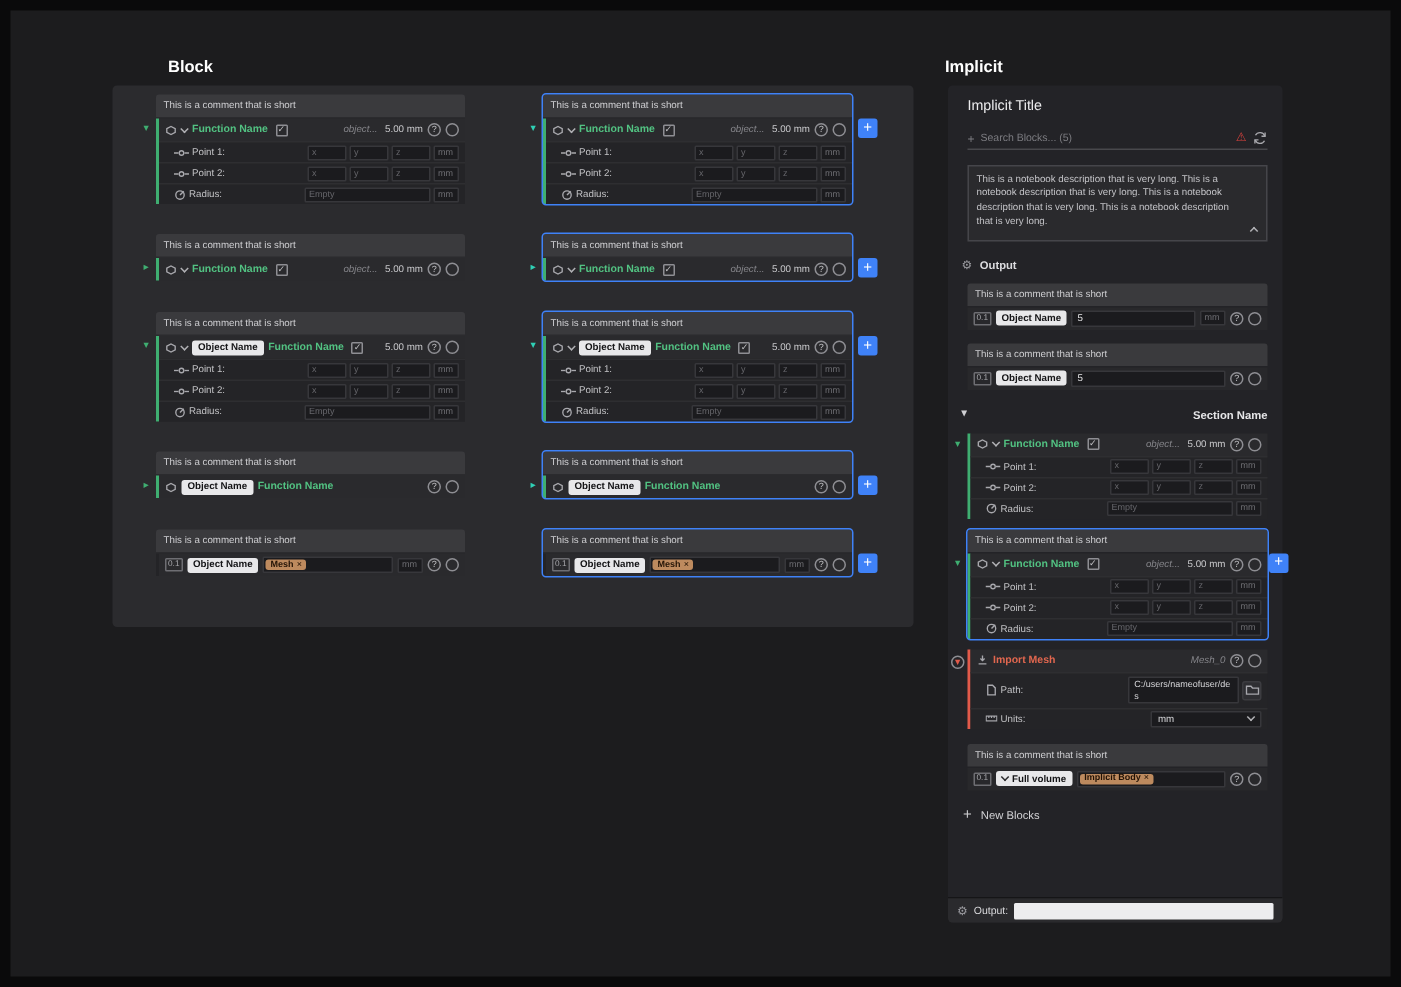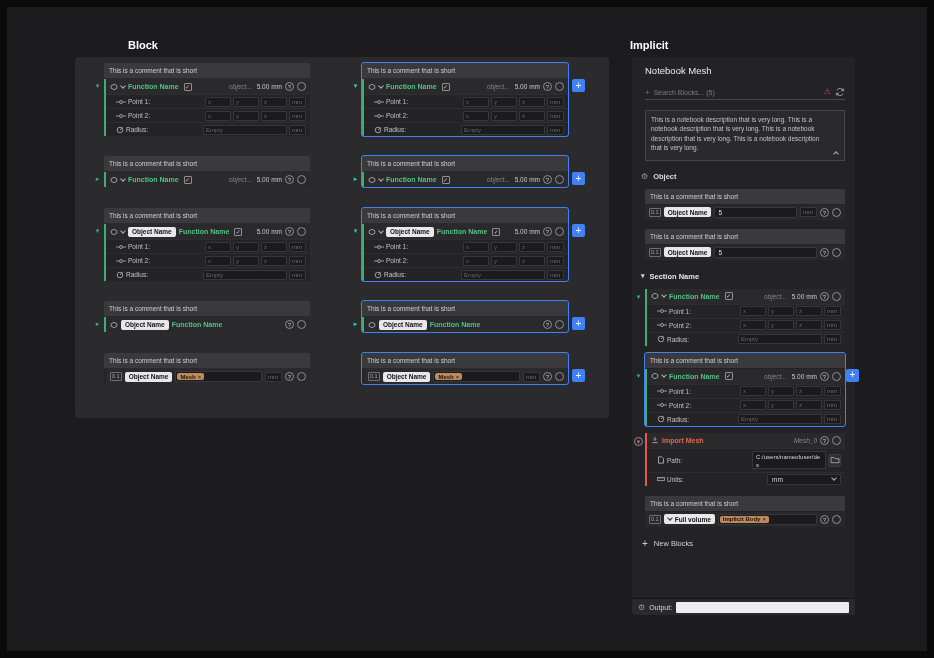--- a/index.html
+++ b/index.html
@@ -1,20 +1,20 @@
 <!DOCTYPE html>
 <html><head>
 <meta charset="utf-8">
 <style>
   *{margin:0;padding:0;box-sizing:border-box;}
   html,body{width:934px;height:658px;}
   body{background:#0a0a0b;font-family:"Liberation Sans",sans-serif;position:relative;overflow:hidden;color:#d6d6d9;}
   .stage{position:absolute;left:7px;top:7px;right:7px;bottom:7px;background:#1c1c1e;}
   .sec-title{position:absolute;font-size:11px;font-weight:bold;color:#ffffff;}
-  #t-block{left:94px;top:39px;padding-left:34px;}
+  #t-block{left:78px;top:39px;padding-left:34px;}
   #t-notebook{left:630px;top:39px;}
   .panel{position:absolute;border-radius:3px;}
   #block-panel{left:75px;top:57px;width:534px;height:361px;background:#2b2b2e;}
   #notebook-panel{left:632px;top:57px;width:223px;height:558px;background:#232327;}
   .col{position:absolute;top:6px;width:206px;}
   #col1{left:29px;} #col2{left:287px;}
 
   
   .blk{position:relative;margin-bottom:20px;}
   .blk.c{margin-bottom:21px;}
@@ -65,21 +65,21 @@
   .warn{color:#e0443e;font-size:8px;margin-left:auto;line-height:10px;}
   .sync{width:10px;height:10px;}
   .desc{border:1px solid #45454a;background:#2a2a2d;padding:4px 14px 7px 5px;font-size:6.5px;line-height:1.45;color:#c3c3c7;position:relative;margin-bottom:11px;}
   .desc .chev{position:absolute;right:6px;bottom:4px;}
   .subhdr{display:flex;align-items:center;gap:5px;font-size:7.5px;font-weight:bold;color:#dcdcdf;margin-bottom:8px;margin-left:-4px;}
   .gear{color:#9a9a9f;font-size:8px;font-weight:normal;line-height:9px;}
   .tri{font-size:7px;color:#cfcfd3;line-height:8px;}
   .nbblk{margin-bottom:9px;position:relative;}
   .irow{height:15px;background:#28282b;display:flex;align-items:center;gap:3px;padding:0 4px;}
   .vin{flex:1;height:11px;background:#1b1b1e;border:1px solid #37373b;border-radius:1px;color:#e2e2e4;font-size:6.5px;padding:0 3px;font-family:inherit;min-width:0;}
-  .sechdr{display:flex;gap:5px;align-items:center;font-size:7.5px;font-weight:bold;color:#e6e6e8;margin:12px 0 8px -4px;}
+  .sechdr{display:flex;gap:5px;align-items:center;font-size:7.5px;font-weight:bold;color:#e6e6e8;margin:12px 0 8px -4px;justify-content:space-between;}
   .nb .blk{margin-bottom:7px;}
   .nb .plus{right:-14px;}
   .pathbox{flex:1;background:#1b1b1e;border:1px solid #37373b;border-radius:1px;color:#d6d6d9;font-size:6px;line-height:1.35;padding:1px 3px;height:18px;overflow:hidden;word-break:break-all;min-width:0;}
   .fbtn{width:13px;height:13px;background:#2f2f33;border:1px solid #3c3c40;border-radius:2px;display:flex;align-items:center;justify-content:center;flex:none;cursor:pointer;}
   .dd{width:74px;height:11px;background:#1b1b1e;border:1px solid #37373b;border-radius:1px;display:flex;align-items:center;justify-content:space-between;padding:0 4px;color:#d6d6d9;font-size:6.5px;flex:none;}
   .newsec{display:flex;align-items:center;gap:6px;color:#d2d2d5;font-size:7.5px;margin-top:12px;margin-left:-3px;}
   .newsec .p{font-size:10px;color:#cdcdd1;line-height:10px;}
   .outbar{position:absolute;left:0;right:0;bottom:0;height:17px;background:#2a2a2d;border-top:1px solid #151517;display:flex;align-items:center;gap:4px;padding:0 6px;border-radius:0 0 3px 3px;}
   .outlbl{font-size:7px;color:#d8d8db;flex:none;}
   .outfield{flex:1;height:11px;background:#ededef;border:none;border-radius:1px;font-size:6.5px;padding:0 3px;color:#222;font-family:inherit;}
@@ -437,42 +437,42 @@
           <span class="o"></span>
         </div>
       </div>
     </div>
   </div>
 </div>
 
 <div class="panel nb" id="notebook-panel">
   <div class="nb-inner">
 
-    <div class="nb-title">Notebook Mesh</div>
+    <div class="nb-title">Implicit Title</div>
 
     <div class="search">
       <span class="pl">+</span>
       <span>Search Blocks... (5)</span>
       <span class="warn">⚠</span>
       <svg class="ic sync" viewBox="0 0 10 10">
           <path d="M8.2 3.6A3.4 3.4 0 0 0 2 3.2"></path>
           <path d="M1.8 6.4A3.4 3.4 0 0 0 8 6.8"></path>
           <path d="M8.4 1.4v2.4H6"></path>
           <path d="M1.6 8.6V6.2H4"></path>
         </svg>
     </div>
 
     <div class="desc">
       <span>This is a notebook description that is very long. This is a notebook description that is very long. This is a notebook description that is very long. This is a notebook description that is very long.</span>
       <i class="chev up"></i>
     </div>
 
     <div class="subhdr">
       <span class="gear">⚙</span>
-      <span>Object</span>
+      <span>Output</span>
     </div>
 
     <div class="nbblk">
       <div class="cmt">This is a comment that is short</div>
       <div class="irow">
         <span class="scalar">0.1</span>
         <span class="badge">Object Name</span>
         <input class="vin" value="5" style="">
         <span class="ucell">mm</span>
         <span class="q">?</span>

